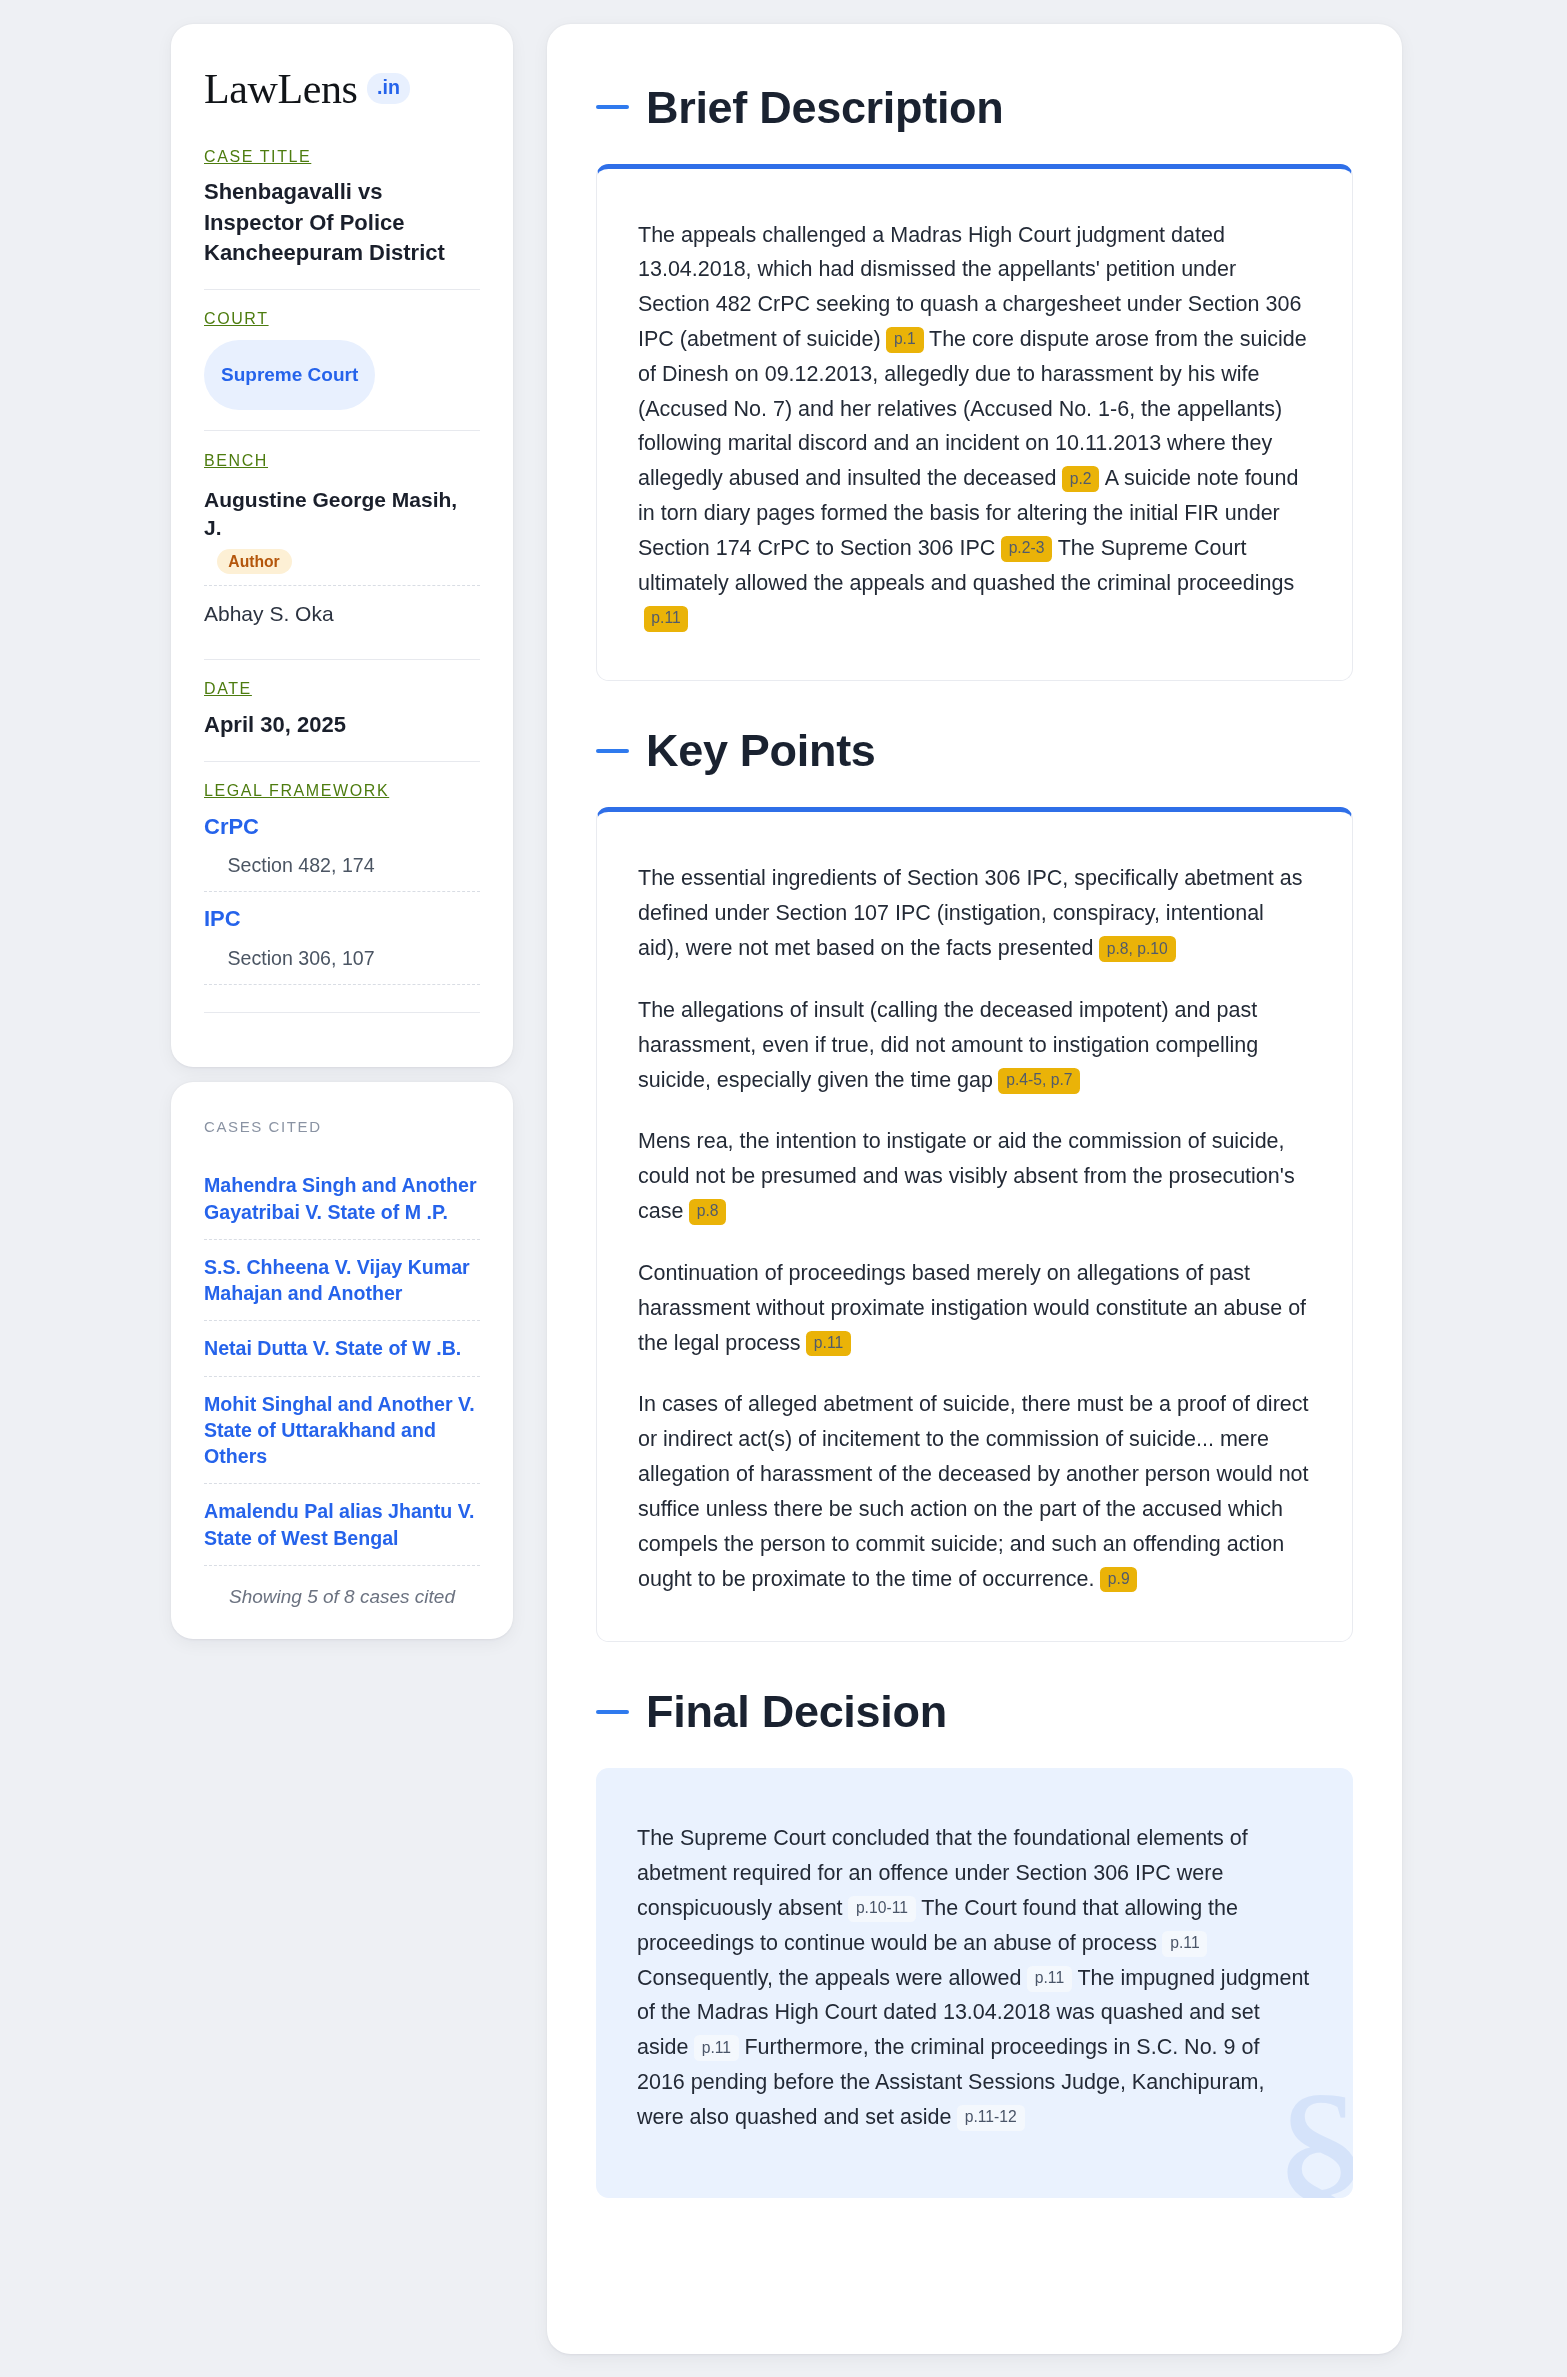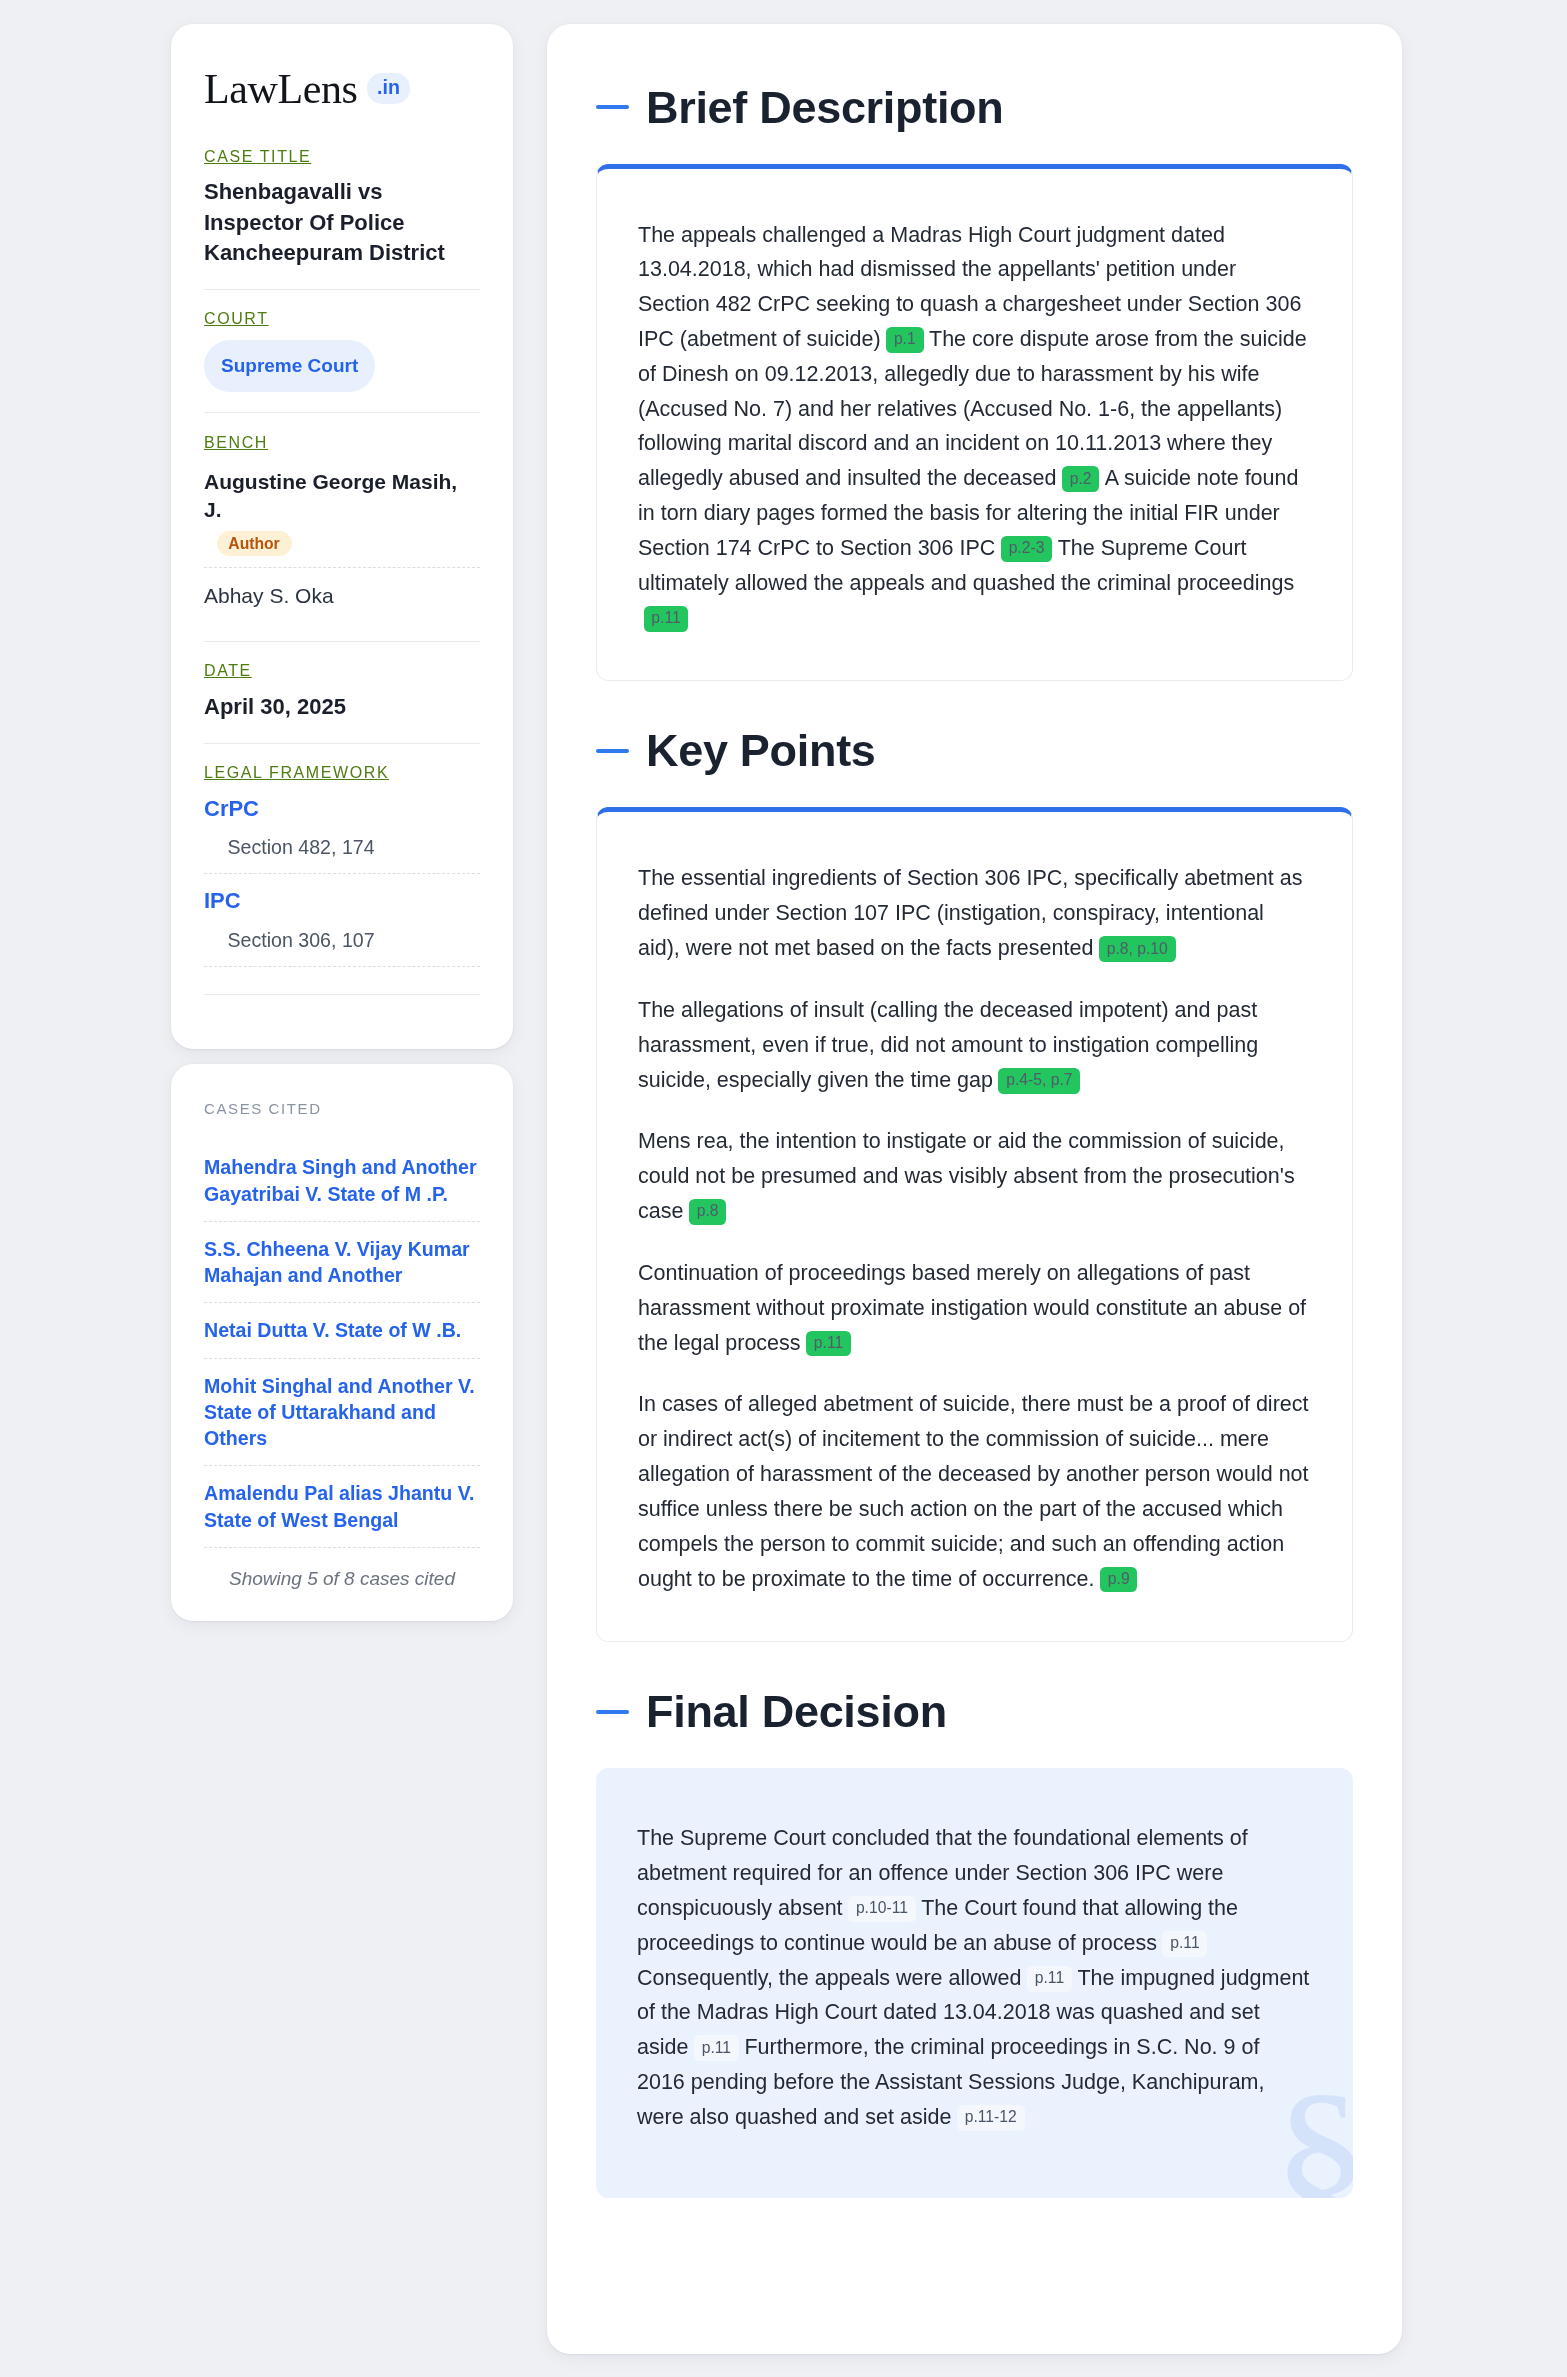--- a/index.html
+++ b/index.html
@@ -82,21 +82,21 @@
     color: #1a1f2b;
     line-height: 1.38;
   }
 
   .chip-court {
     display: inline-block;
     background: #e8f0fe;
     color: #2563eb;
     font-size: 19px;
     font-weight: 700;
-    padding: 15px 17px;
+    padding: 24px 17px;
     border-radius: 783px;
   }
 
   .judge { padding: 4.7px 0 11px 0; }
   .judge + .judge {
     border-top: 0.8px dashed #d9dde4;
     padding-top: 14px;
   }
   .judge-name {
     font-size: 21px;
@@ -209,21 +209,21 @@
 
   .para {
     font-size: 21.5px;
     line-height: 1.62;
     color: #232a36;
   }
   .para + .para { margin-top: 27px; }
 
   .cite {
     display: inline-block;
-    background: #22c55e;
+    background: #eab308;
     color: #515b6b;
     font-size: 15.7px;
     border-radius: 5.5px;
     padding: 2.4px 7.8px 3.9px 7.8px;
     margin: 0 5.5px;
     vertical-align: 1.6px;
     line-height: 1.25;
     white-space: nowrap;
   }
   .panel-blue .cite { background: #f4f8fd; color: #4a5costume; color: #4a5568; }

